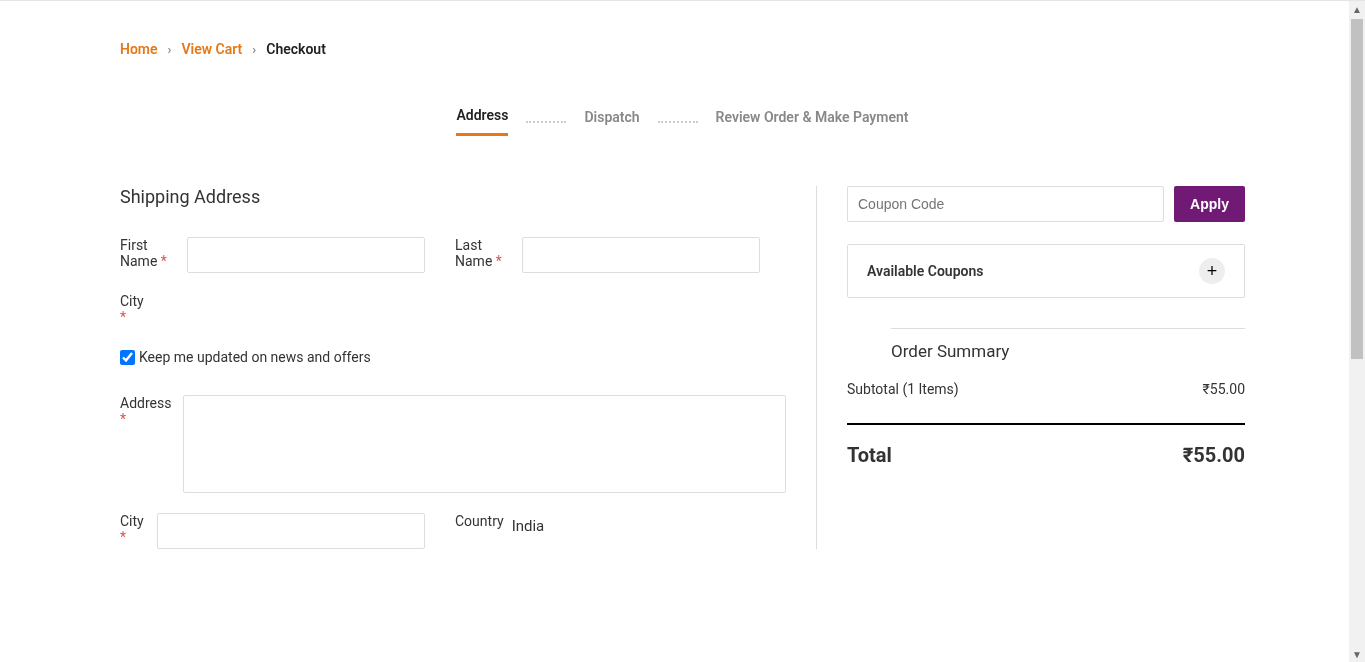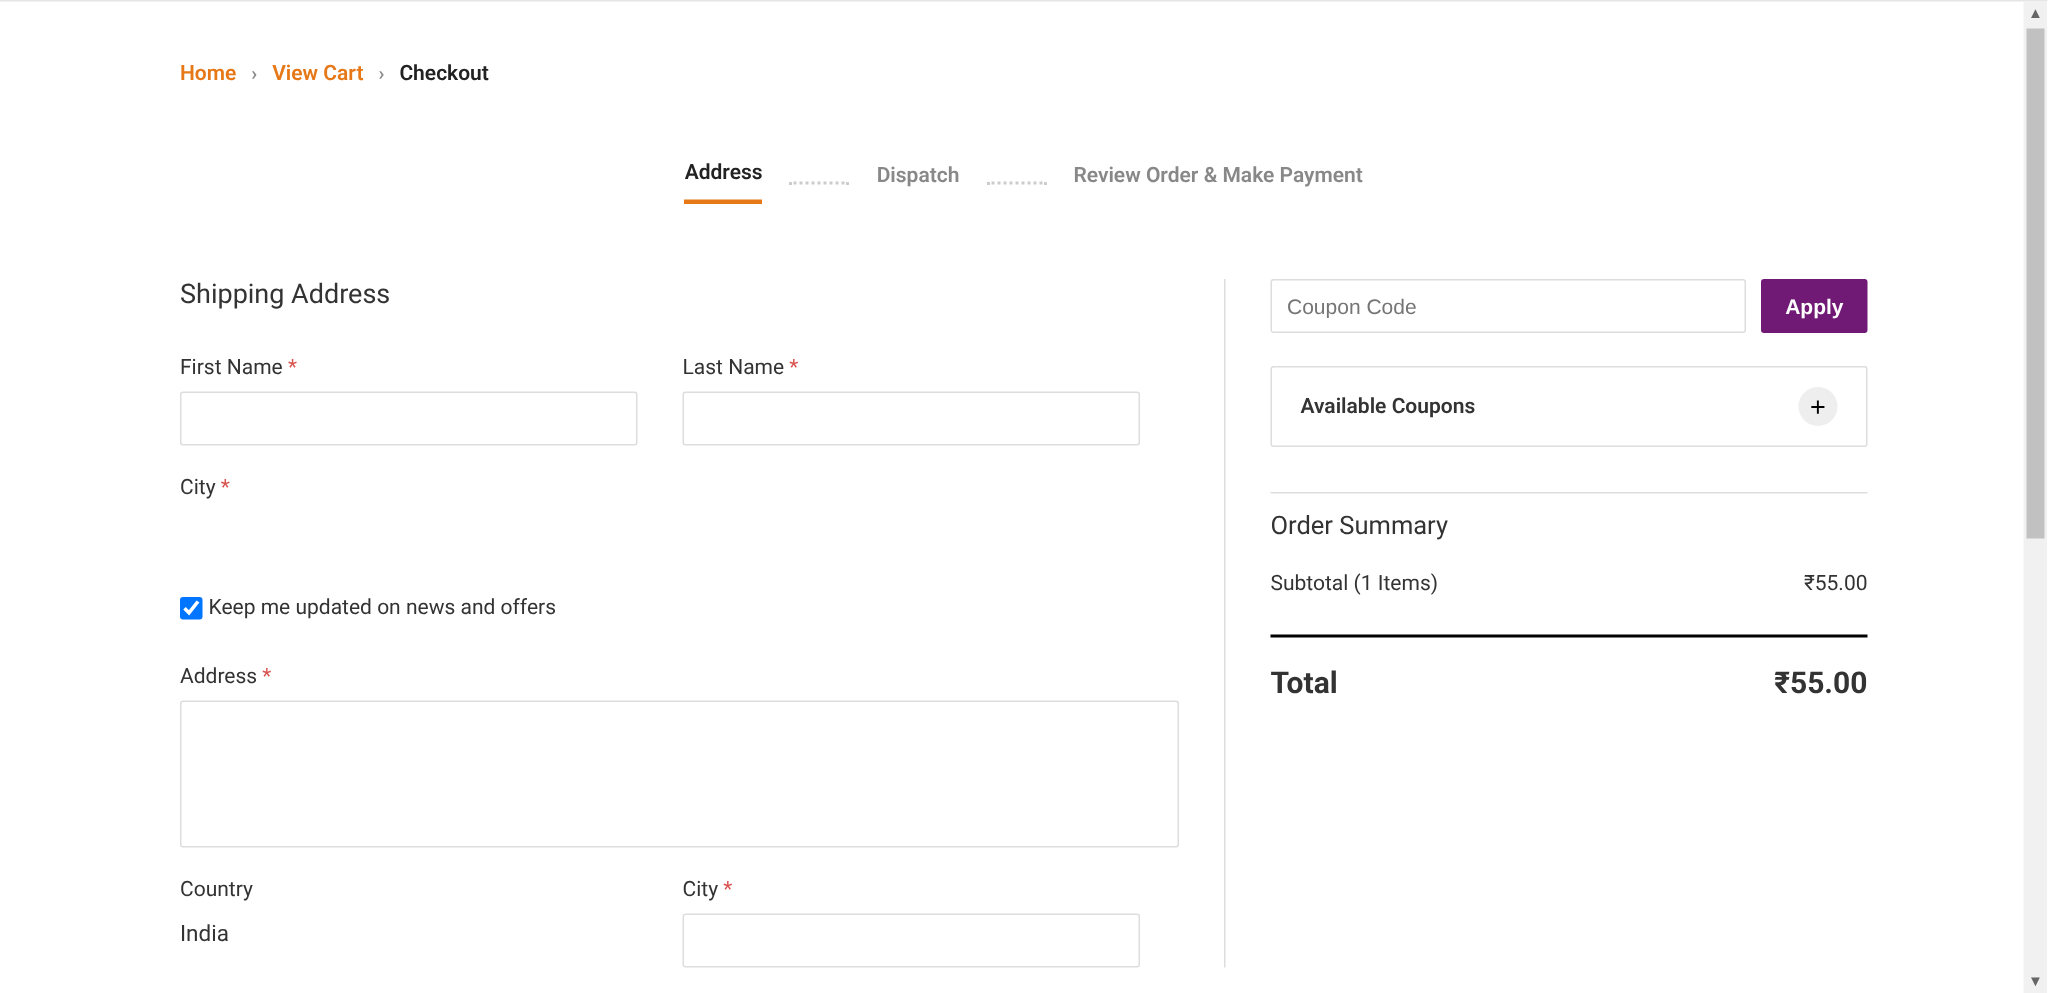--- a/index.html
+++ b/index.html
@@ -112,21 +112,20 @@
       font-weight: 400;
     }
     .form-row {
       display: flex;
       gap: 30px;
       margin-bottom: 20px;
     }
     .form-group {
       flex: 1;
       display: flex;
-      flex-direction: column;
       gap: 8px;
     }
     .form-group.narrow {
       max-width: 305px;
     }
     label {
       font-size: 14px;
       color: #333;
     }
     .required {
@@ -202,20 +201,21 @@
       font-size: 18px;
       cursor: pointer;
       border: none;
     }
     .summary-title {
       font-size: 17px;
       margin-bottom: 20px;
       font-weight: 400;
       padding-top: 12px;
       border-top: 1px solid #ddd;
+      margin-left: 44px;
     }
     .summary-row {
       display: flex;
       justify-content: space-between;
       margin-bottom: 26px;
       font-size: 14px;
     }
     .summary-divider {
       border-top: 2px solid #000;
       margin: 10px 0 18px 0;
@@ -279,26 +279,26 @@
 
         <div class="form-row">
           <div class="form-group">
             <label><span>Address</span> <span class="required">*</span></label>
             <textarea style=""></textarea>
           </div>
         </div>
 
         <div class="form-row" style="margin-bottom:0;">
           <div class="form-group narrow">
+            <label><span>City</span> <span class="required">*</span></label>
+            <input type="text" style="">
+          </div>
+          <div class="form-group narrow">
             <label>Country</label>
             <div class="country-value">India</div>
-          </div>
-          <div class="form-group narrow">
-            <label><span>City</span> <span class="required">*</span></label>
-            <input type="text" style="">
           </div>
         </div>
 
       </div>
 
       <div class="right-col">
         <div class="coupon-row">
           <input type="text" placeholder="Coupon Code" style="">
           <button class="btn-apply">Apply</button>
         </div>

